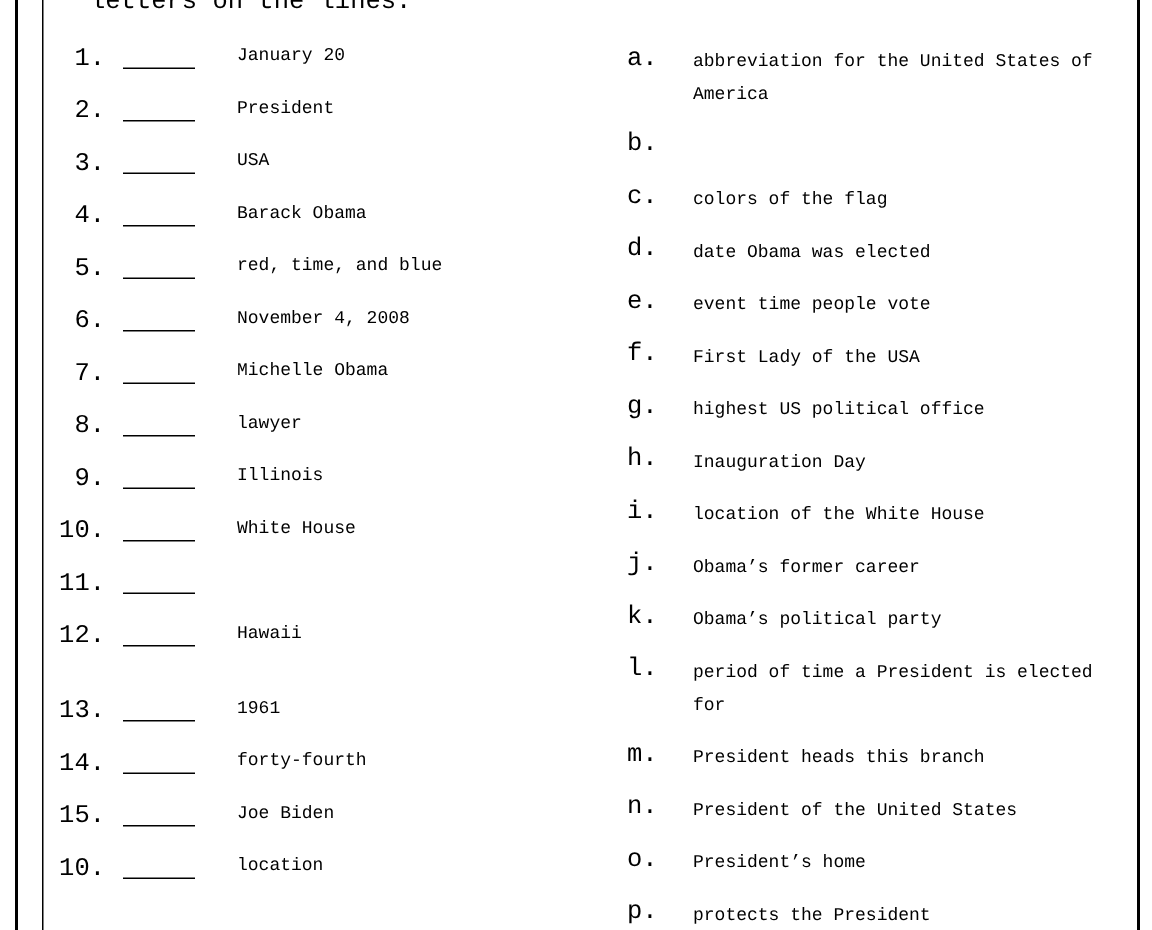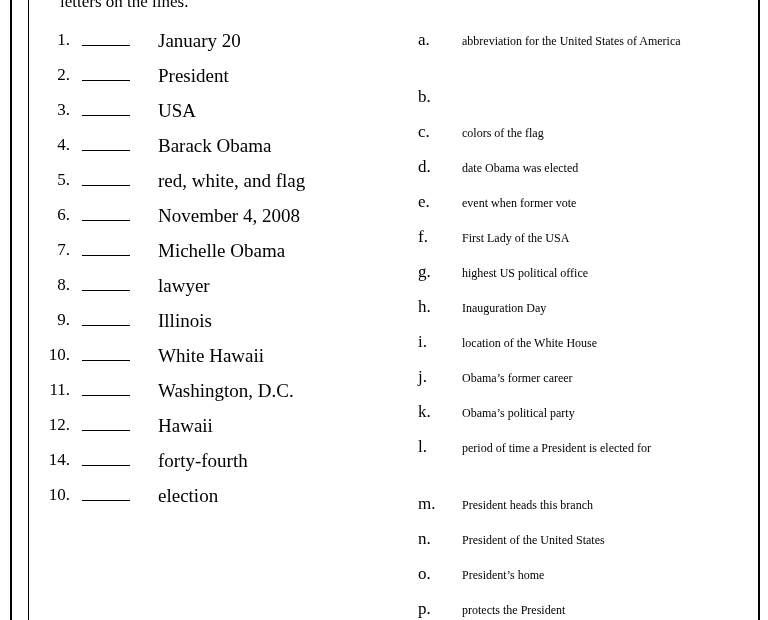--- a/index.html
+++ b/index.html
@@ -41,20 +41,21 @@
     height: 620px;
     background: #000;
   }
 
   .sheet {
     position: absolute;
     left: 36px;
     top: 0;
     width: 716px;
     height: 528px;
+    font-family: Liberation Mono, monospace;
   }
 
   .instructions {
     position: absolute;
     left: 24px;
     top: -8px;
     font-size: 17px;
     line-height: 20px;
     width: 360px;
   }
@@ -105,21 +106,21 @@
     left: 46px;
     top: 16px;
     width: 48px;
     border-bottom: 1.5px solid #000;
     height: 1px;
   }
   .qtext {
     position: absolute;
     left: 122px;
     top: 2px;
-    font-size: 19px;
+    font-size: 12px;
     white-space: nowrap;
   }
 
   .arow {
     position: relative;
     min-height: 35px;
   }
   .aletter {
     position: absolute;
     left: 0;
@@ -177,21 +178,21 @@
         <span class="qtext">USA</span>
       </div>
       <div class="qrow">
         <span class="qnum">4.</span>
         <span class="qblank"></span>
         <span class="qtext">Barack Obama</span>
       </div>
       <div class="qrow">
         <span class="qnum">5.</span>
         <span class="qblank"></span>
-        <span class="qtext">red, white, and flag</span>
+        <span class="qtext">red, time, and blue</span>
       </div>
       <div class="qrow">
         <span class="qnum">6.</span>
         <span class="qblank"></span>
         <span class="qtext">November 4, 2008</span>
       </div>
       <div class="qrow">
         <span class="qnum">7.</span>
         <span class="qblank"></span>
         <span class="qtext">Michelle Obama</span>
@@ -202,41 +203,50 @@
         <span class="qtext">lawyer</span>
       </div>
       <div class="qrow">
         <span class="qnum">9.</span>
         <span class="qblank"></span>
         <span class="qtext">Illinois</span>
       </div>
       <div class="qrow">
         <span class="qnum">10.</span>
         <span class="qblank"></span>
-        <span class="qtext">White Hawaii</span>
+        <span class="qtext">White House</span>
       </div>
       <div class="qrow">
         <span class="qnum">11.</span>
         <span class="qblank"></span>
-        <span class="qtext">Washington, D.C.</span>
       </div>
       <div class="qrow">
         <span class="qnum">12.</span>
         <span class="qblank"></span>
         <span class="qtext">Hawaii</span>
       </div>
+      <div class="qrow" style="height:50px">
+        <span class="qnum" style="top:17px">13.</span>
+        <span class="qblank" style="top:31px"></span>
+        <span class="qtext" style="top:17px">1961</span>
+      </div>
       <div class="qrow">
         <span class="qnum">14.</span>
         <span class="qblank"></span>
         <span class="qtext">forty-fourth</span>
       </div>
       <div class="qrow">
+        <span class="qnum">15.</span>
+        <span class="qblank"></span>
+        <span class="qtext">Joe Biden</span>
+      </div>
+      <div class="qrow">
         <span class="qnum">10.</span>
         <span class="qblank"></span>
-        <span class="qtext">election</span>
+        <span class="qtext">location</span>
       </div>
     </div>
 
     <div class="col-right">
       <div class="arow two-line">
         <span class="aletter">a.</span>
         <span class="atext">abbreviation for the United States of America</span>
       </div>
       <div class="arow">
         <span class="aletter">b.</span>
@@ -244,21 +254,21 @@
       <div class="arow">
         <span class="aletter">c.</span>
         <span class="atext">colors of the flag</span>
       </div>
       <div class="arow">
         <span class="aletter">d.</span>
         <span class="atext">date Obama was elected</span>
       </div>
       <div class="arow">
         <span class="aletter">e.</span>
-        <span class="atext">event when former vote</span>
+        <span class="atext">event time people vote</span>
       </div>
       <div class="arow">
         <span class="aletter">f.</span>
         <span class="atext">First Lady of the USA</span>
       </div>
       <div class="arow">
         <span class="aletter">g.</span>
         <span class="atext">highest US political office</span>
       </div>
       <div class="arow">

